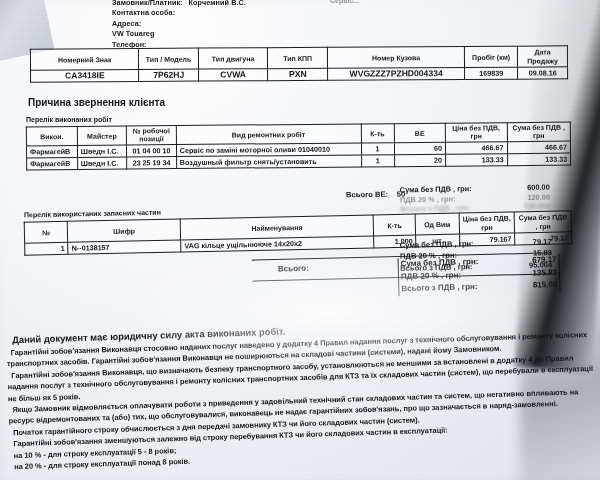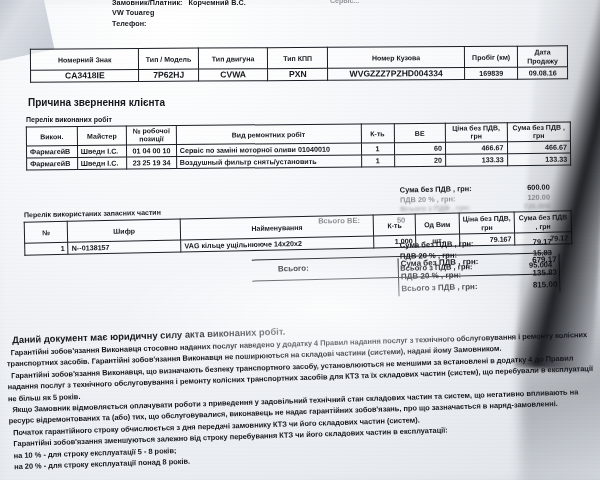--- a/index.html
+++ b/index.html
@@ -65,21 +65,21 @@
 
   .reason{position:absolute;left:28px;top:97px;font-size:10px;font-weight:bold;}
 
   
   .works-cap{position:absolute;left:26px;top:116px;font-size:7px;font-weight:bold;}
   .works{position:absolute;left:26px;top:124px;width:545px;transform:rotate(-0.5deg);}
   .works td,.works th{background:rgba(255,255,255,.5);}
   .works .h2{line-height:8px;}
 
   .works-total{position:absolute;left:318px;top:190px;font-size:7.6px;font-weight:bold;transform:rotate(-0.5deg);}
-  .works-total .lbl{display:inline-block;width:70px;margin-top:26px;}
+  .works-total .lbl{display:inline-block;width:70px;text-align:right;}
   .works-total .num{display:inline-block;width:26px;text-align:center;}
 
   
   .sum1{position:absolute;left:400px;top:184px;font-size:7.4px;font-weight:bold;line-height:9.6px;transform:rotate(-1.1deg);}
   .sum1 .ln{display:flex;justify-content:space-between;width:150px;}
   .sum1 .ln.fade{opacity:.45;filter:blur(.7px);}
   .sum1 .ln.fade2{opacity:.3;filter:blur(1.1px);}
 
   
   .parts-cap{position:absolute;left:24px;top:210px;font-size:7px;font-weight:bold;transform:rotate(-1.1deg);}
@@ -106,20 +106,26 @@
 
 <div id="page">
   <div class="sheet"></div>
   <div class="corner-fold"></div>
 
   <div class="content">
 
     <div class="hdr">
       <div class="row">
         <span>Замовник/Платник:</span><span class="val">Корчемний В.С.</span>
+      </div>
+      <div class="row">
+        <span>Контактна особа:</span><span class="val"></span>
+      </div>
+      <div class="row">
+        <span>Адреса:</span><span class="val"></span>
       </div>
       <div class="row">VW Touareg</div>
       <div class="row">
         <span>Телефон:</span><span class="val"></span>
       </div>
     </div>
     <div class="hdr-right">Сервіс...</div>
 
     <table class="tbl veh">
       <tbody>

